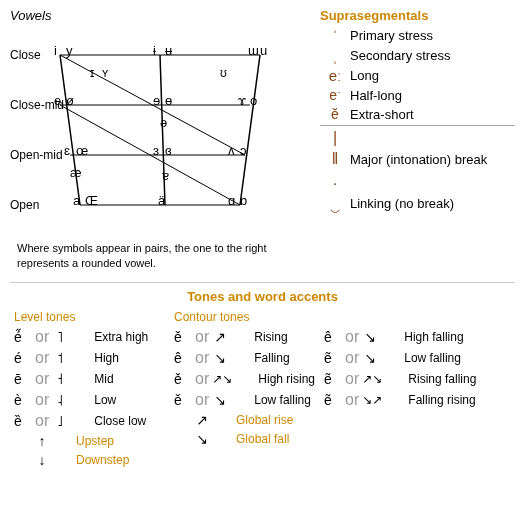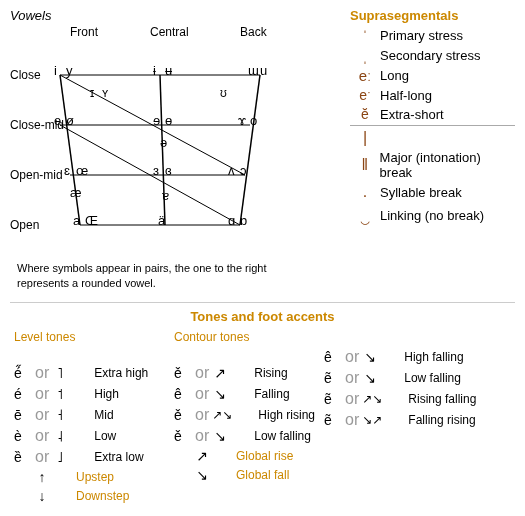--- a/index.html
+++ b/index.html
@@ -104,21 +104,21 @@
     .tones-columns {
       display: flex;
       gap: 0;
     }
     .tones-col {
       flex: 1;
     }
     .tones-col-title {
       color: #cc8800;
       font-size: 12px;
-      margin-bottom: 20px;
+      margin-bottom: 4px;
       padding-left: 4px;
     }
     .tone-item {
       display: flex;
       align-items: center;
       margin-bottom: 3px;
       font-size: 12px;
       padding-left: 4px;
     }
     .tone-char {
@@ -145,25 +145,20 @@
 </head>
 <body>
 
 <div class="page">
 
   <div class="top-section">
 
     <div class="vowels-panel">
       <div class="vowels-title">Vowels</div>
 
-      <div style="position:relative; width:290px; height:18px; margin-left:40px;">
-        <span style="position:absolute; left:20px; font-size:12px;">Front</span>
-        <span style="position:absolute; left:100px; font-size:12px;">Central</span>
-        <span style="position:absolute; left:190px; font-size:12px;">Back</span>
-      </div>
 
       <div class="vowel-chart">
         <svg viewBox="0 0 290 210" xmlns="http://www.w3.org/2000/svg">
 
           <line x1="50" y1="28" x2="250" y2="28" stroke="#000" stroke-width="1"></line>
 
           <line x1="50" y1="78" x2="240" y2="78" stroke="#000" stroke-width="1"></line>
 
           <line x1="60" y1="128" x2="235" y2="128" stroke="#000" stroke-width="1"></line>
 
@@ -260,31 +255,30 @@
       <hr class="supra-divider">
       <div class="supra-item">
         <span class="supra-symbol c-brown" style="font-size:16px;">|</span>
       </div>
       <div class="supra-item">
         <span class="supra-symbol c-brown" style="font-size:16px;">‖</span>
         <span class="supra-label">Major (intonation) break</span>
       </div>
       <div class="supra-item">
         <span class="supra-symbol c-brown" style="font-size:16px;">.</span>
-        <span class="supra-label">Syllable break</span>
       </div>
       <div class="supra-item">
         <span class="supra-symbol c-brown" style="font-size:16px;">‿</span>
         <span class="supra-label">Linking (no break)</span>
       </div>
     </div>
   </div>
 
   <div class="tones-section">
-    <div class="tones-title">Tones and foot accents</div>
+    <div class="tones-title">Tones and word accents</div>
 
     <div class="tones-columns">
 
       <div class="tones-col" style="flex:0 0 160px;">
         <div class="tones-col-title">Level tones</div>
 
         <div class="tone-item">
           <span class="tone-char">é̋</span>
           <span class="tone-or">or</span>
           <span class="tone-arrow">˥</span>
@@ -309,21 +303,21 @@
           <span class="tone-char">è</span>
           <span class="tone-or">or</span>
           <span class="tone-arrow">˨</span>
           <span class="tone-label">Low</span>
         </div>
 
         <div class="tone-item">
           <span class="tone-char">ȅ</span>
           <span class="tone-or">or</span>
           <span class="tone-arrow">˩</span>
-          <span class="tone-label">Extra low</span>
+          <span class="tone-label">Close low</span>
         </div>
 
         <div class="tone-item" style="padding-left:24px;">
           <span class="tone-arrow">↑</span>
           <span class="tone-label" style="color:#cc8800;">Upstep</span>
         </div>
         <div class="tone-item" style="padding-left:24px;">
           <span class="tone-arrow">↓</span>
           <span class="tone-label" style="color:#cc8800;">Downstep</span>
         </div>

